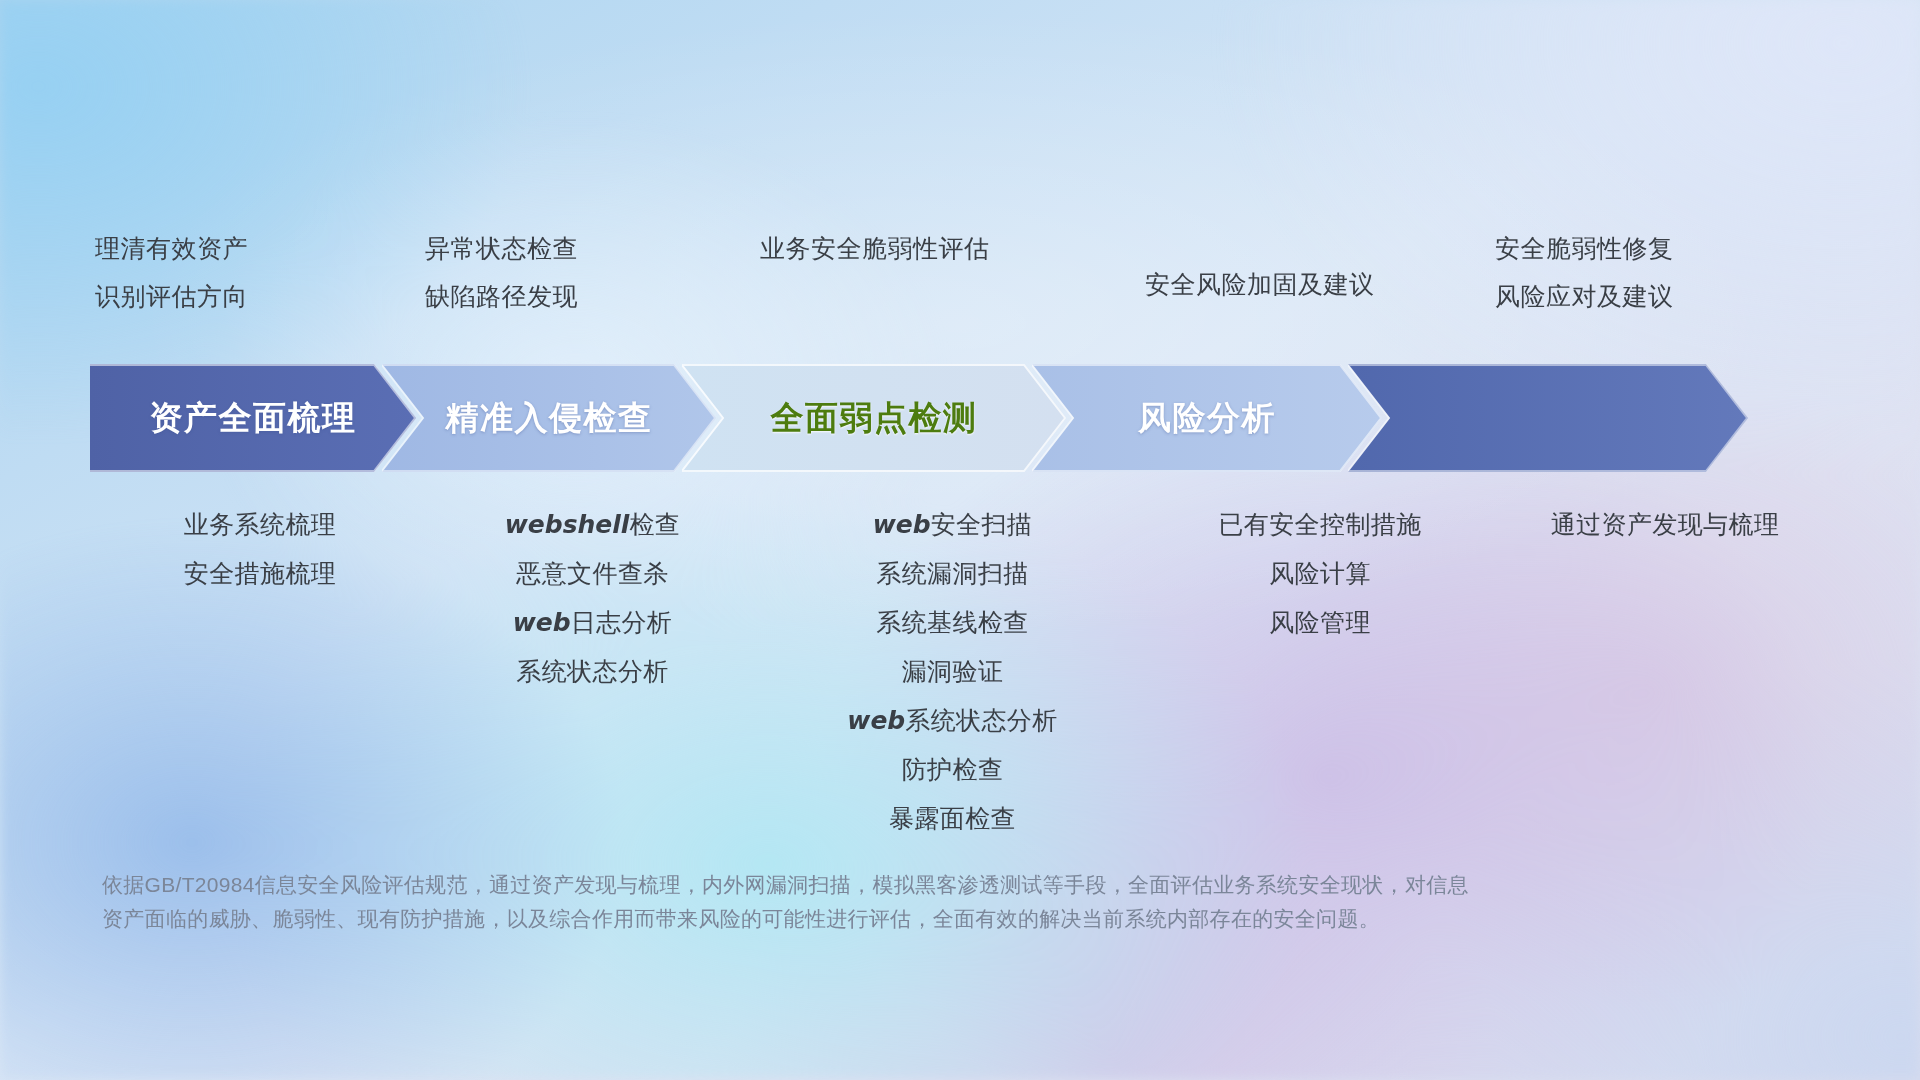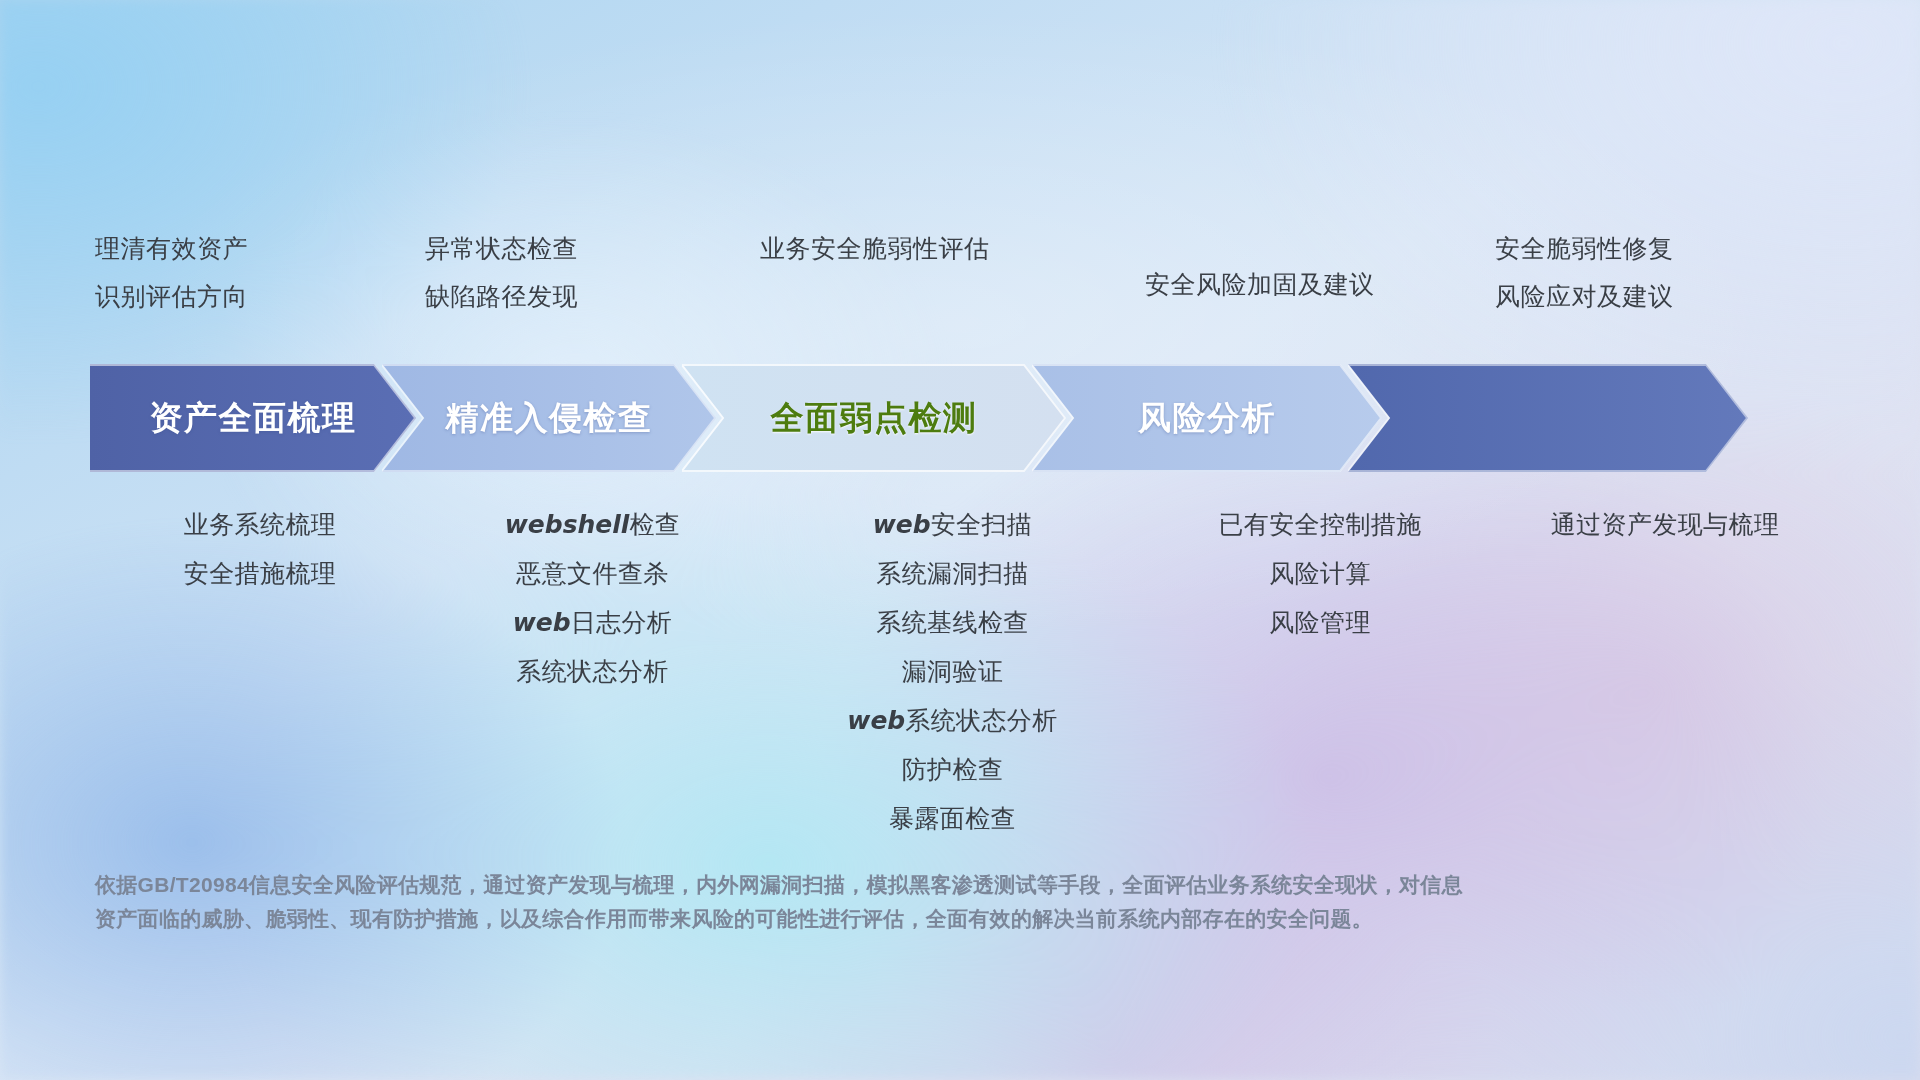--- a/index.html
+++ b/index.html
@@ -137,28 +137,27 @@
   .bot-line .lat {
     font-family: "DejaVu Sans", "Liberation Sans", sans-serif;
     font-weight: bold;
     letter-spacing: 0;
     font-style: italic;
   }
 
   
   #footer-note {
     position: absolute;
-    left: 95px;
+    left: 102px;
     top: 868px;
     width: 1620px;
     color: #7b8699;
     font-size: 21px;
     line-height: 34px;
     letter-spacing: 0.3px;
-    font-weight: bold;
   }
   #footer-note .fl { display: block; white-space: nowrap; }
 </style>
 </head>
 <body>
 
 <div id="stage">
 
   <div class="bg-layer" id="bg-base"></div>
   <div class="bg-layer" id="bg-blobs"></div>

